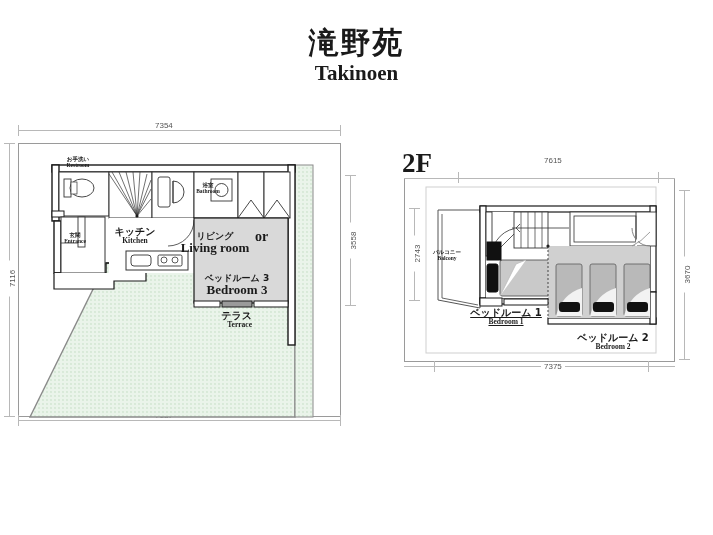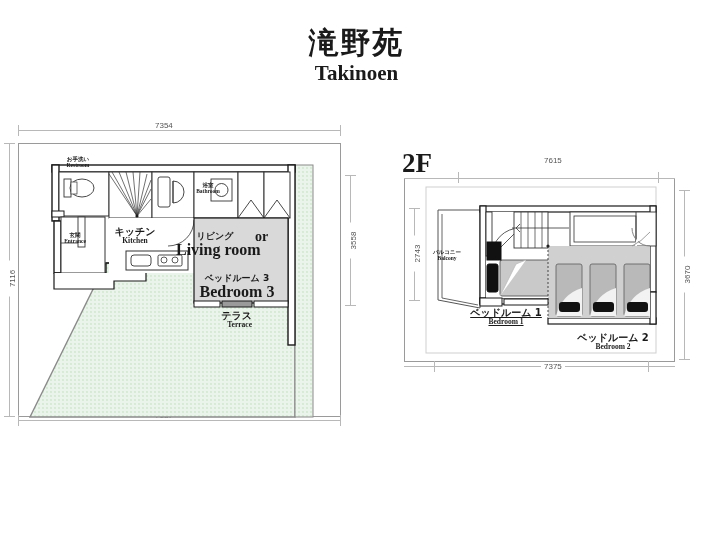--- a/index.html
+++ b/index.html
@@ -98,21 +98,21 @@
   .label .en {
     display: block;
     font-family: "Liberation Serif", serif;
     font-weight: bold;
   }
   .lbl-xs .jp { font-size: 5.5px; }
   .lbl-xs .en { font-size: 5.5px; }
   .lbl-sm .jp { font-size: 10px; }
   .lbl-sm .en { font-size: 7.5px; }
   .lbl-md .jp { font-size: 9px; }
-  .lbl-md .en { font-size: 16px; }
+  .lbl-md .en { font-size: 13px; }
 
   .or-text {
     position: absolute;
     font-size: 14px;
     font-weight: bold;
     font-family: "Liberation Serif", serif;
   }
 
   svg { display: block; overflow: visible; }
 </style>

